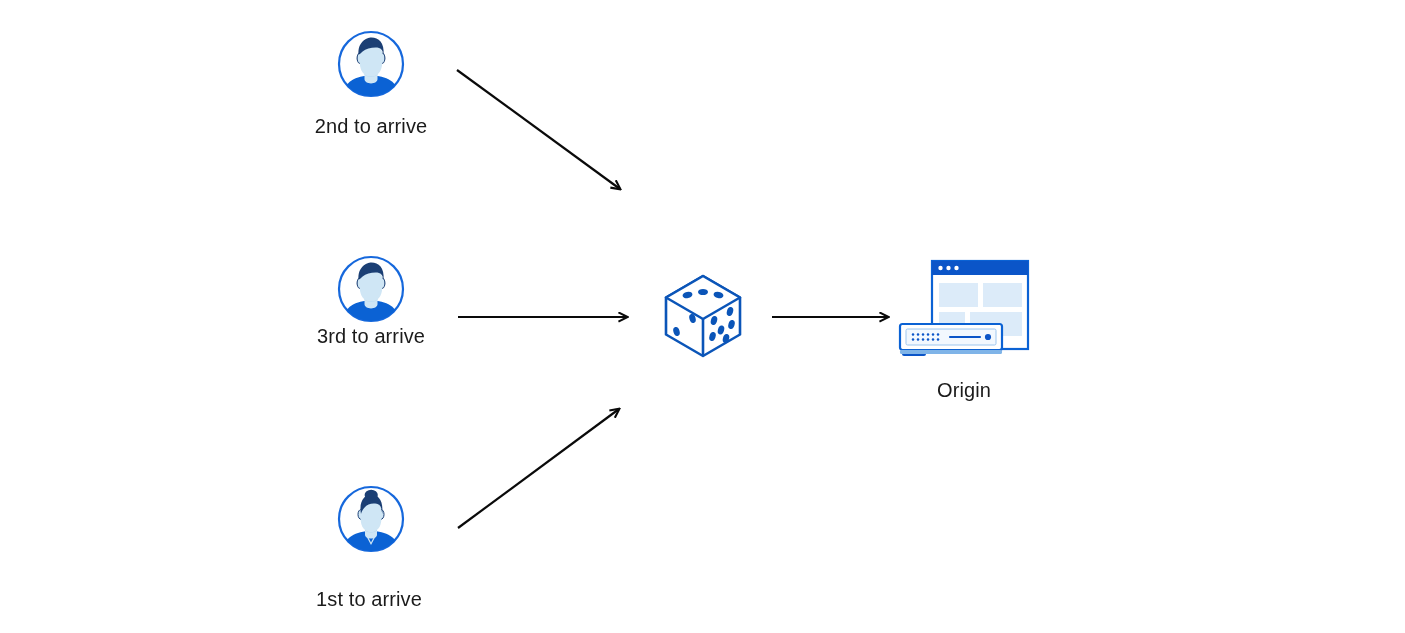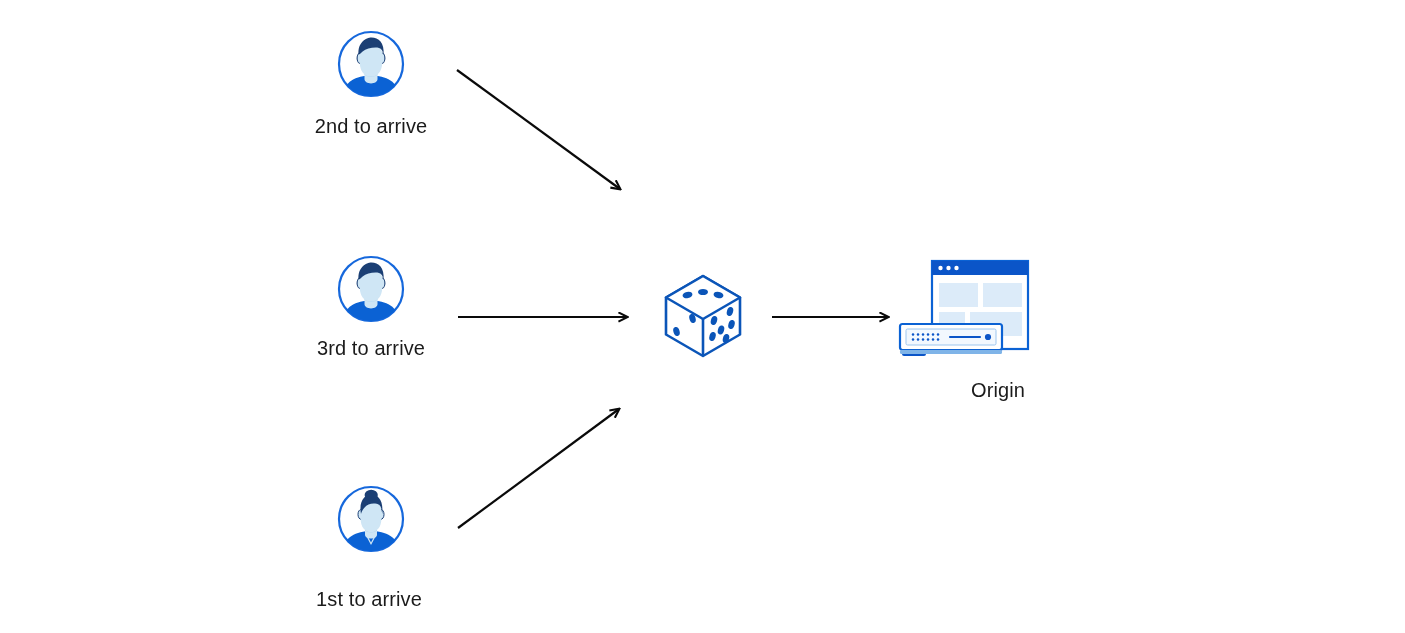--- a/index.html
+++ b/index.html
@@ -104,21 +104,21 @@
         <ellipse cx="24.6" cy="29.2" rx="3.5" ry="5.4" fill="#cfe6f5" stroke="#1b3f74" stroke-width="1.1"></ellipse>
         <ellipse cx="45.4" cy="29.2" rx="3.5" ry="5.4" fill="#cfe6f5" stroke="#1b3f74" stroke-width="1.1"></ellipse>
         <path d="M23.8,24.5 C23.8,12.8 46.2,12.8 46.2,24.5 L46.2,33.5
                  C46.2,42.6 41.3,47.6 35,47.6 C28.7,47.6 23.8,42.6 23.8,33.5 Z" fill="#cfe6f5"></path>
         <path d="M22.6,25.8 C21.4,13.6 30.2,8.6 35.4,8.6 C42.6,8.6 48.6,13.4 47.6,26.4
                  C47.0,22.0 45.4,19.6 43.0,19.0 C38.0,17.8 30.4,19.6 26.6,22.6
                  C24.6,24.2 23.4,25.6 22.6,25.8 Z" fill="#1b3f74"></path>
       </g>
     </svg>
   </div>
-  <div class="label" style="left:371px; top:337px; transform:translateX(-50%);">3rd to arrive</div>
+  <div class="label" style="left:371px; top:325px; transform:translateX(-50%);">3rd to arrive</div>
 
   <div class="node" style="left:336px; top:484px; width:70px; height:70px;">
     <svg width="70" height="70" viewBox="0 0 70 70">
       <defs>
         <clipPath id="clipC">
             <circle cx="35" cy="35" r="32"></circle>
           </clipPath>
       </defs>
       <circle cx="35" cy="35" r="32" fill="#ffffff" stroke="#1668dc" stroke-width="2.2"></circle>
       <g clip-path="url(#clipC)">
@@ -200,15 +200,15 @@
           <circle cx="28" cy="83.5" r="1.25"></circle>
             <circle cx="33" cy="83.5" r="1.25"></circle>
           <circle cx="38" cy="83.5" r="1.25"></circle>
             <circle cx="43" cy="83.5" r="1.25"></circle>
         </g>
         <line x1="55" y1="81" x2="85" y2="81" stroke="#0b55c8" stroke-width="2.2" stroke-linecap="round"></line>
         <circle cx="93" cy="81" r="3.1" fill="#0b55c8"></circle>
       </g>
     </svg>
   </div>
-  <div class="label" style="left:964px; top:379px; transform:translateX(-50%);margin-left:34px;">Origin</div>
+  <div class="label" style="left:964px; top:379px; transform:translateX(-50%);">Origin</div>
 
 </div>
 
 </body></html>

